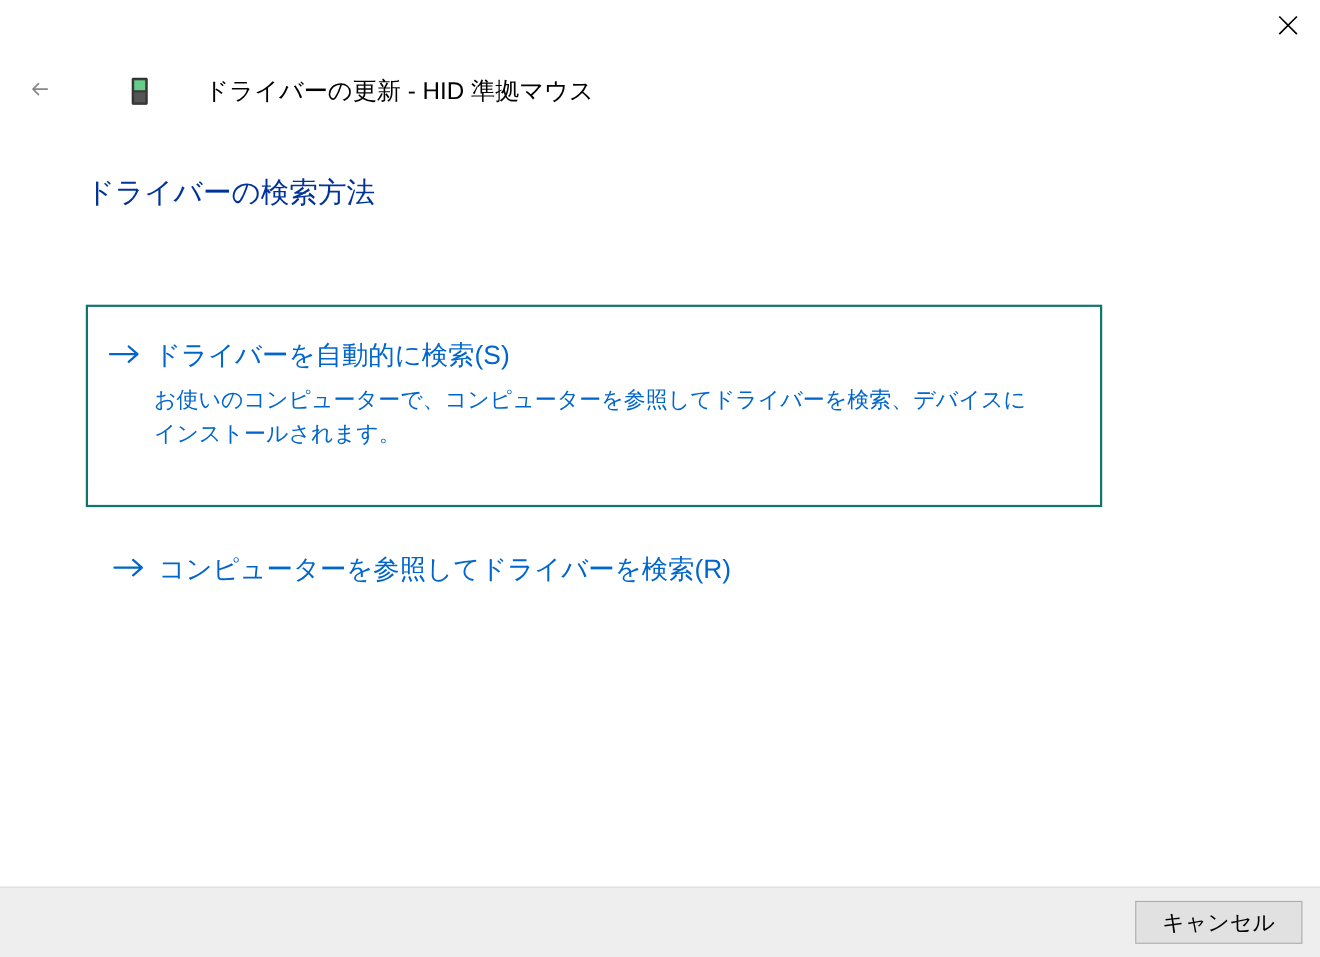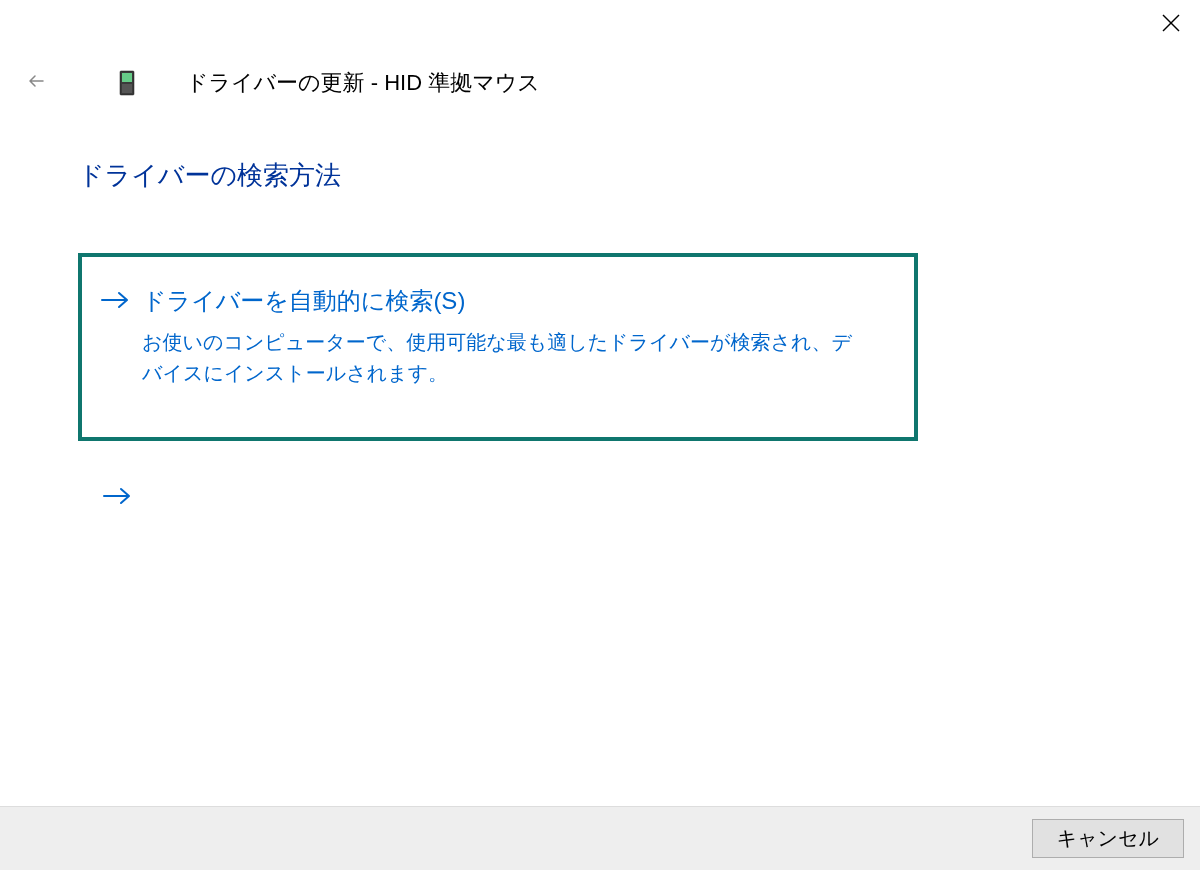--- a/index.html
+++ b/index.html
@@ -61,29 +61,29 @@
       color: #000000;
       font-weight: normal;
     }
     .content {
       padding: 60px 0 0 78px;
     }
     .section-heading {
       font-size: 26px;
       color: #003399;
       font-weight: normal;
-      margin-bottom: 60px;
+      margin-bottom: 84px;
     }
     .option-container {
       margin-bottom: 30px;
     }
     .option-highlighted {
-      border: 4px solid #0f766e;
+      border: 2px solid #0f766e;
       padding: 28px 18px 48px 18px;
-      width: 840px;
+      width: 924px;
     }
     .option-normal {
       padding: 10px 18px 10px 24px;
       width: 924px;
     }
     .option-inner {
       display: flex;
       align-items: flex-start;
     }
     .option-arrow {
@@ -168,35 +168,36 @@
   <div class="option-container">
     <div class="option-highlighted">
       <div class="option-inner">
         <div class="option-arrow">
           <svg viewBox="0 0 30 22">
             <path d="M 2 11 L 26 11 M 19 4 L 27 11 L 19 18" stroke="#0066cc" stroke-width="2" fill="none" stroke-linecap="round" stroke-linejoin="round"></path>
           </svg>
         </div>
         <div class="option-text">
           <div class="option-title">ドライバーを自動的に検索(S)</div>
-          <div class="option-description">お使いのコンピューターで、使用可能な最も適したドライバーが検索され、デバイスにインストールされます。</div>
+          <div class="option-description">お使いのコンピューターで、コンピューターを参照してドライバーを検索、デバイスにインストールされます。</div>
         </div>
       </div>
     </div>
   </div>
 
   <div class="option-container">
     <div class="option-normal">
       <div class="option-inner">
         <div class="option-arrow">
           <svg viewBox="0 0 30 22">
             <path d="M 2 11 L 26 11 M 19 4 L 27 11 L 19 18" stroke="#0066cc" stroke-width="2" fill="none" stroke-linecap="round" stroke-linejoin="round"></path>
           </svg>
         </div>
         <div class="option-text">
+          <div class="option-title">コンピューターを参照してドライバーを検索(R)</div>
         </div>
       </div>
     </div>
   </div>
 </div>
 
 <div class="footer">
   <button class="cancel-button">キャンセル</button>
 </div>
 

